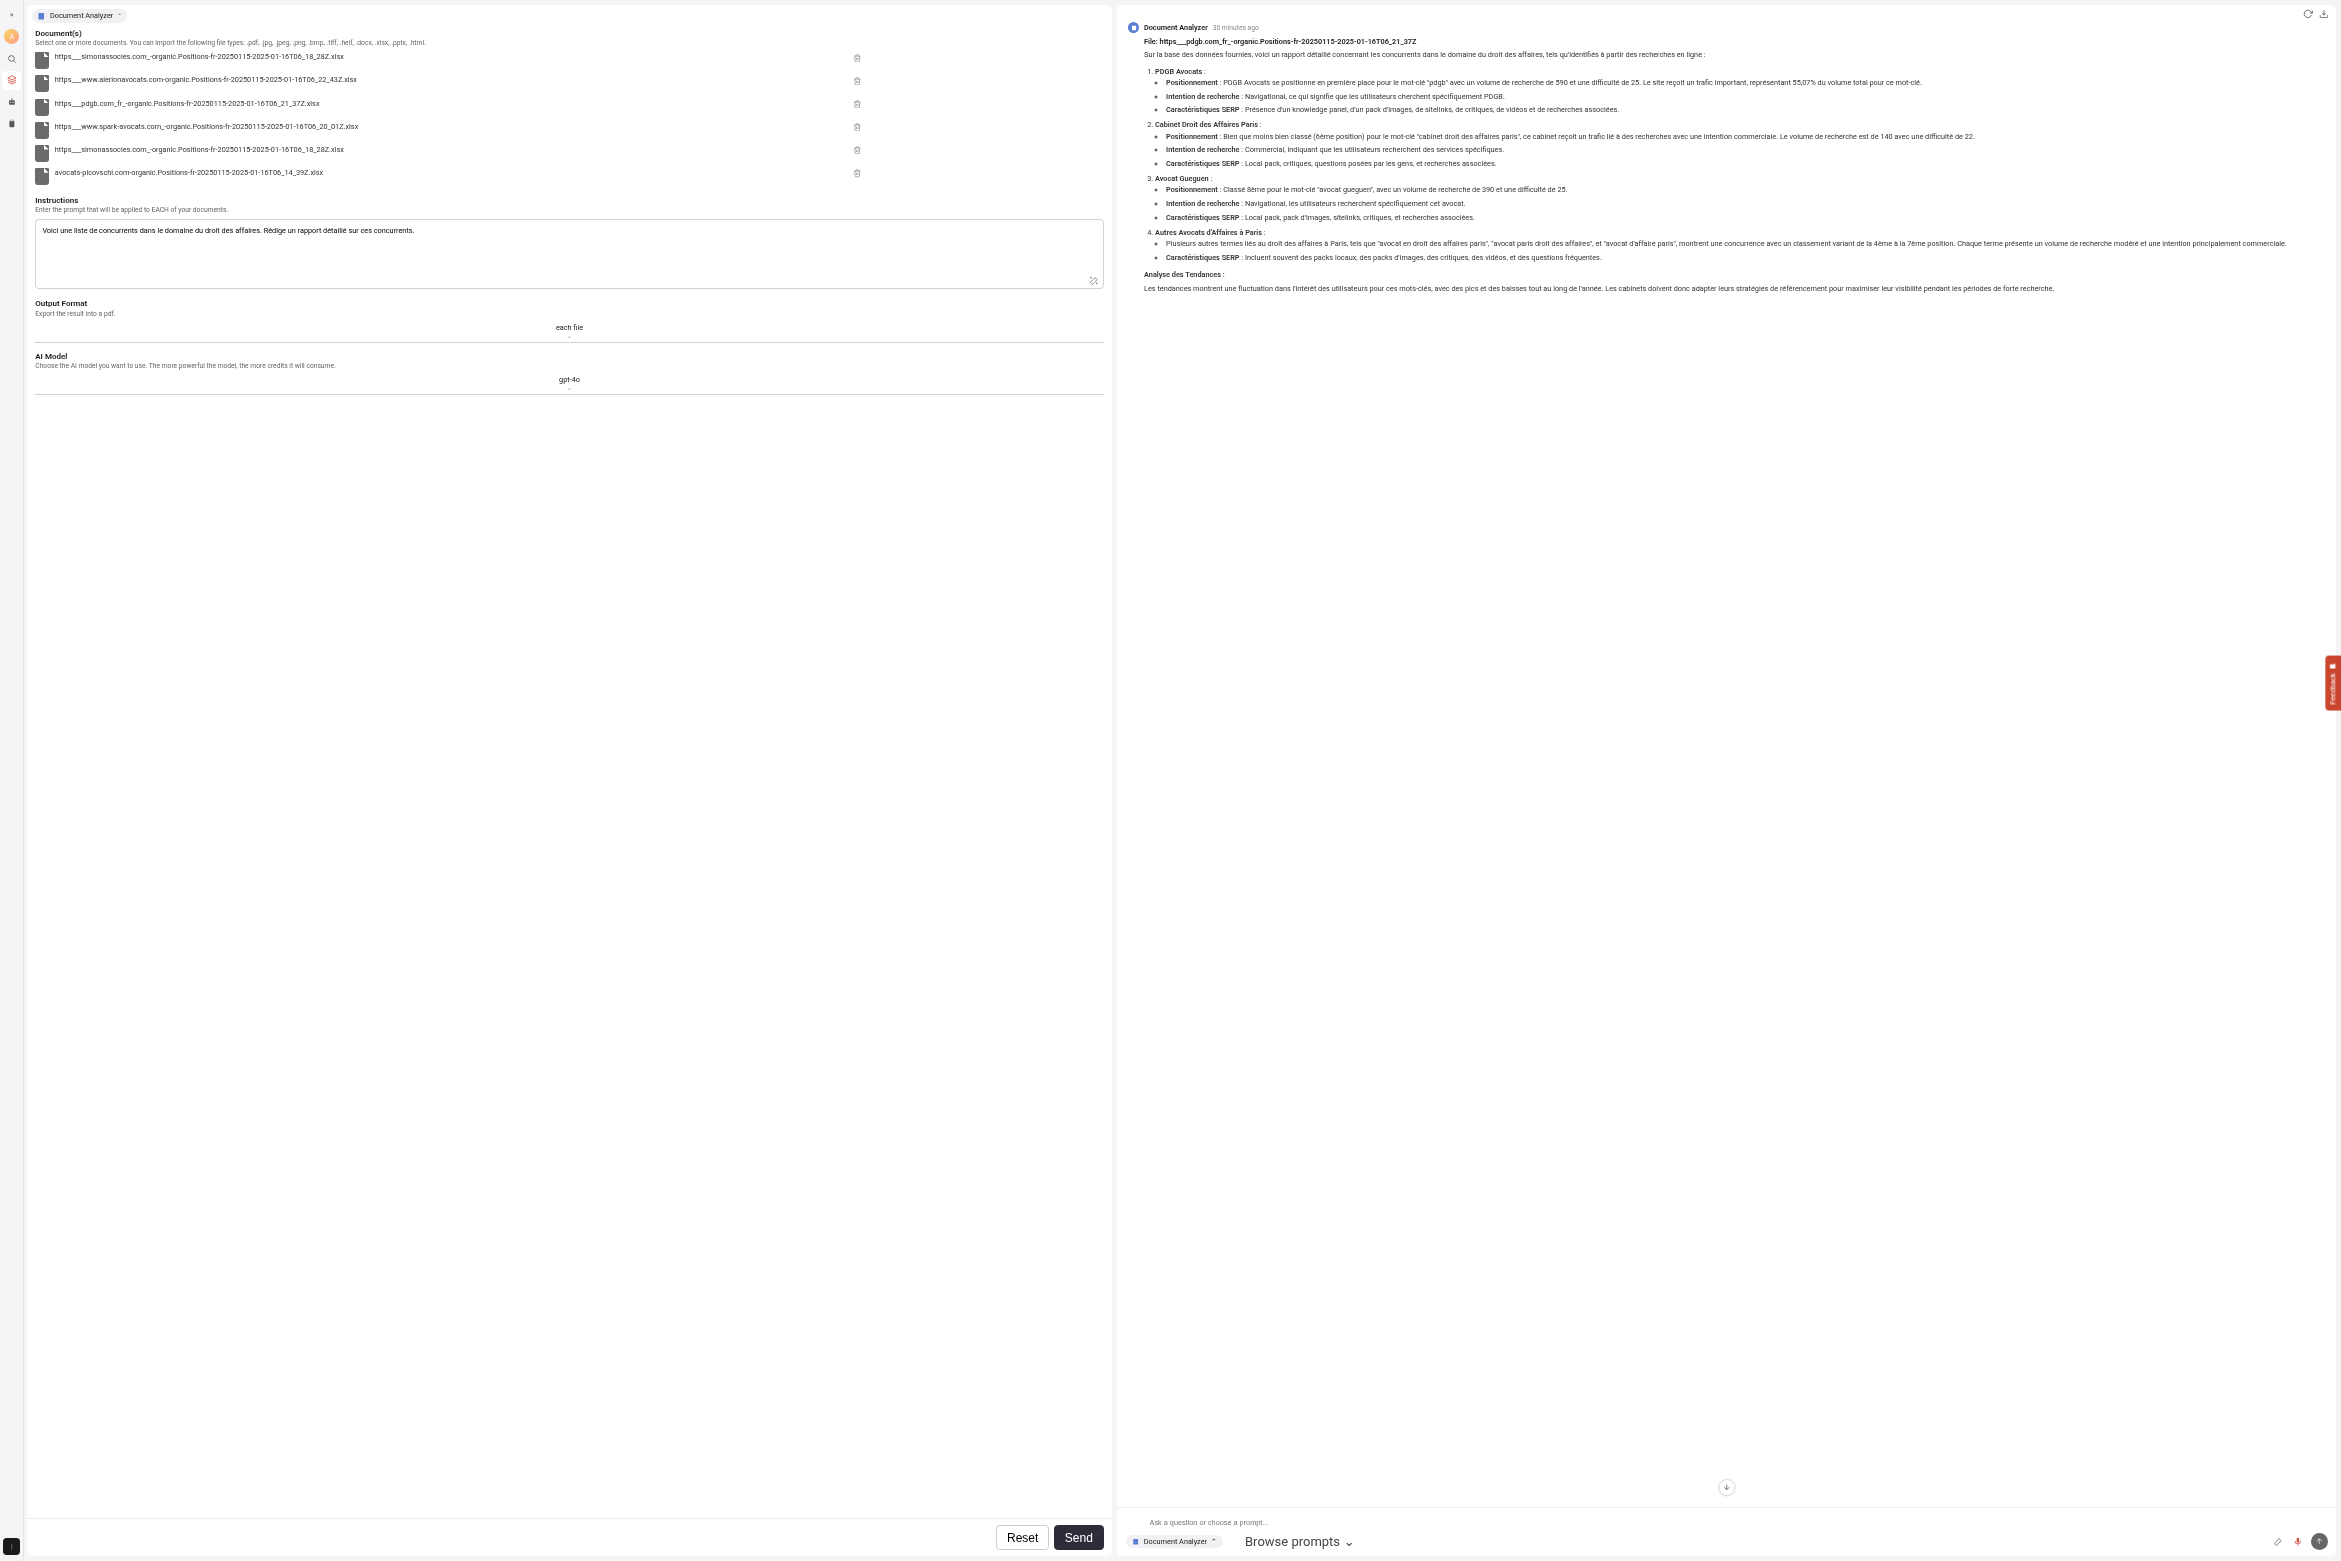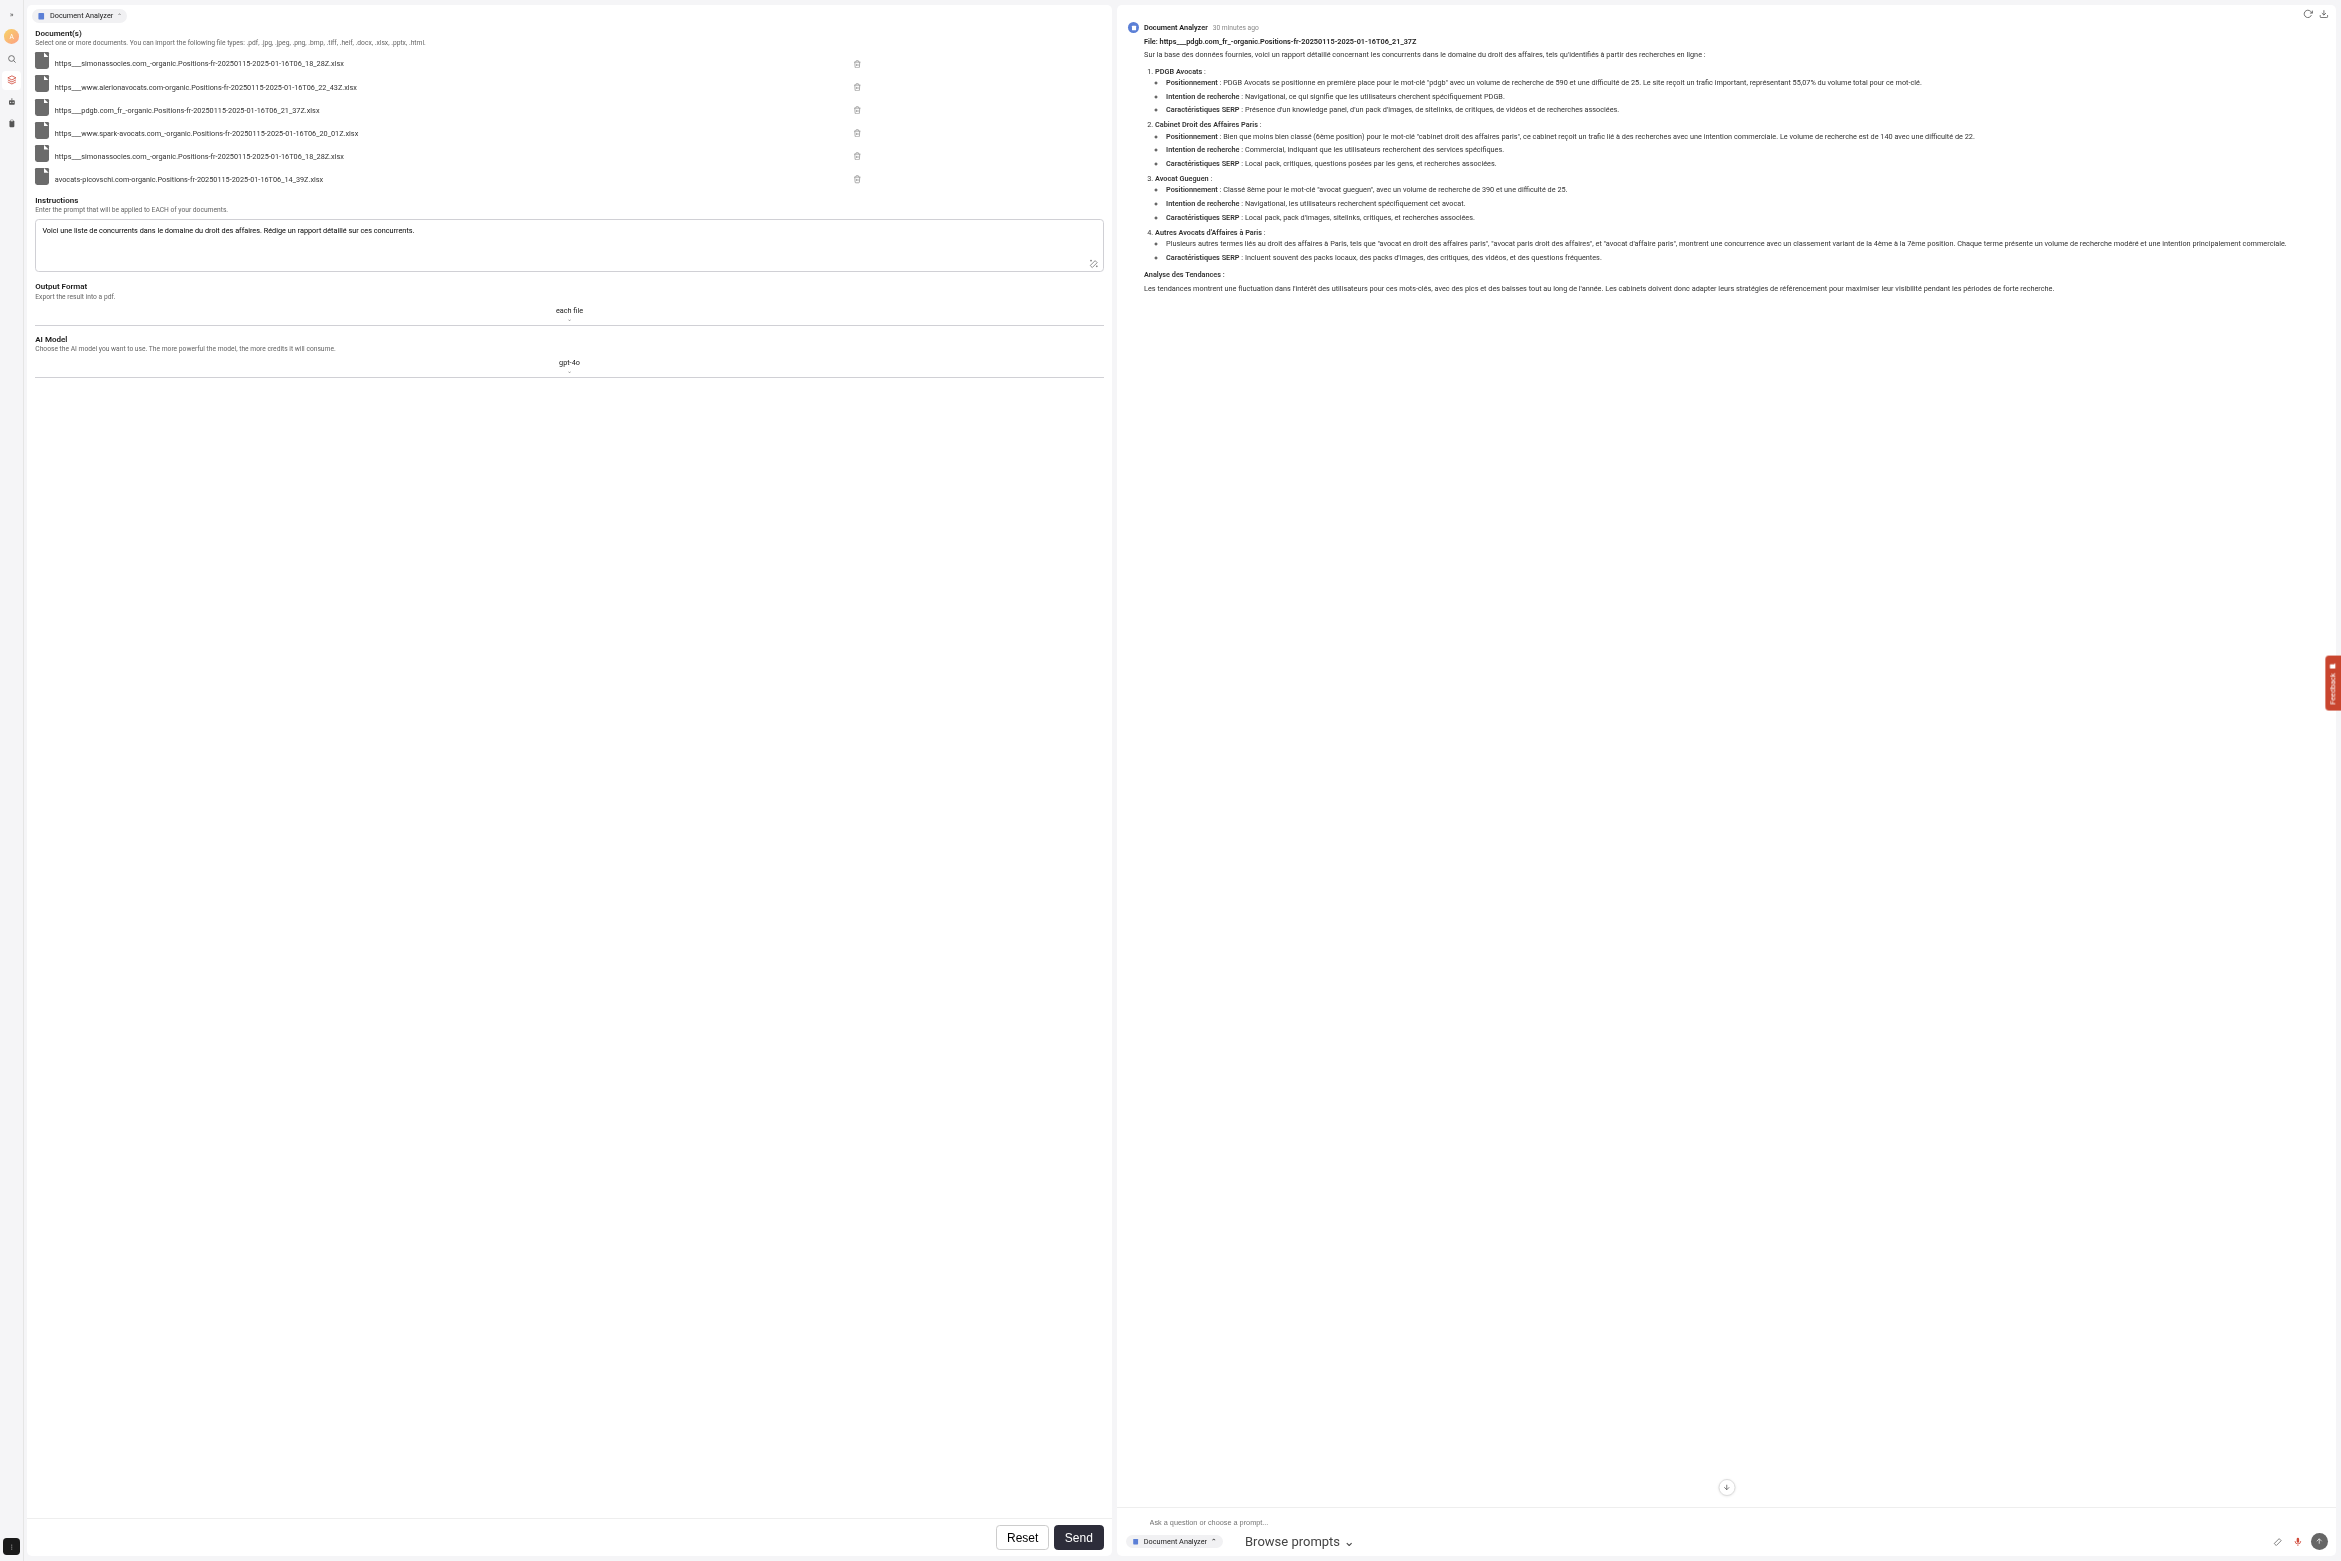--- a/index.html
+++ b/index.html
@@ -26,27 +26,27 @@
 .chip .chev { font-size: 6.1px; color: #666; }
 
 
 .scroll { overflow-y: auto; padding: 0 8.5px 8.5px 8.5px; flex:1; }
 .section-title { font-size: 8px; font-weight: 600; margin-top: 2.4px; }
 .section-sub { font-size: 6.7px; color: #666; margin: 1.2px 0 4.9px 0; }
 .dropzone { border: 0.6px dashed #bcbcbc; border-radius: 3.7px; padding: 8.5px; display:flex;flex-direction:column;align-items:center;justify-content:center;gap:3.7px;color:#444;margin-bottom:6.1px;font-size:7.3px; }
 .dropzone svg { width: 12.2px; height: 12.2px; }
 
 .file-list { display:flex;flex-direction:column;gap:6.1px; margin-bottom: 11px; }
-.file-row { display:flex;align-items:flex-end;gap:6.1px; }
+.file-row { display:flex;align-items:flex-start;gap:6.1px; }
 .file-ico { width: 13.4px; height: 17px; background:#6b6b6b; border-radius:1.2px 1.2px 2.4px 2.4px; position:relative; }
 .file-ico::after{content:"";position:absolute;top:0;right:0;width:4.9px;height:4.9px;background:#fff;clip-path:polygon(0 0,100% 100%,0 100%);}
 .file-name { flex:1; font-size:7.3px; color:#333; line-height:1.35; word-break:break-all; max-width: 74%; }
 .trash { color:#888; cursor:pointer; width:11px;height:11px;display:flex;align-items:center;justify-content:center; }
 
-.instr-area { width:100%; border:0.6px solid #d0d0d5; border-radius:3.7px; padding:6.1px; font-family:inherit; font-size:7.3px; resize:none; height:53px; }
+.instr-area { width:100%; border:0.6px solid #d0d0d5; border-radius:3.7px; padding:6.1px; font-family:inherit; font-size:7.3px; resize:none; height:70px; }
 .instr-wrap { position:relative; margin-bottom: 8.5px;}
 .wand-instr { position:absolute; bottom:4.9px; right:4.9px; color:#777; cursor:pointer;}
 
 .field-label { font-size:8px; font-weight:600; }
 .field-sub { font-size:6.7px; color:#666; margin:1.2px 0 3.7px; }
 .select-wrap { border-bottom:0.6px solid #d0d0d5; padding: 1.8px 0 3px; display:flex;align-items:center;justify-content:space-between;font-size:7.3px;margin-bottom:8.5px;cursor:pointer;flex-direction:column; }
 .select-wrap .chev { font-size:6.1px;color:#888; }
 
 .btn-row { display:flex;justify-content:flex-end;gap:4.9px;padding:6.1px 8.5px; border-top:0.6px solid #eee; }
 .btn { padding:4.3px 9.8px; border-radius:3.7px; font-size:12px; cursor:pointer; border:0.6px solid #ccc; background:#fff;}

